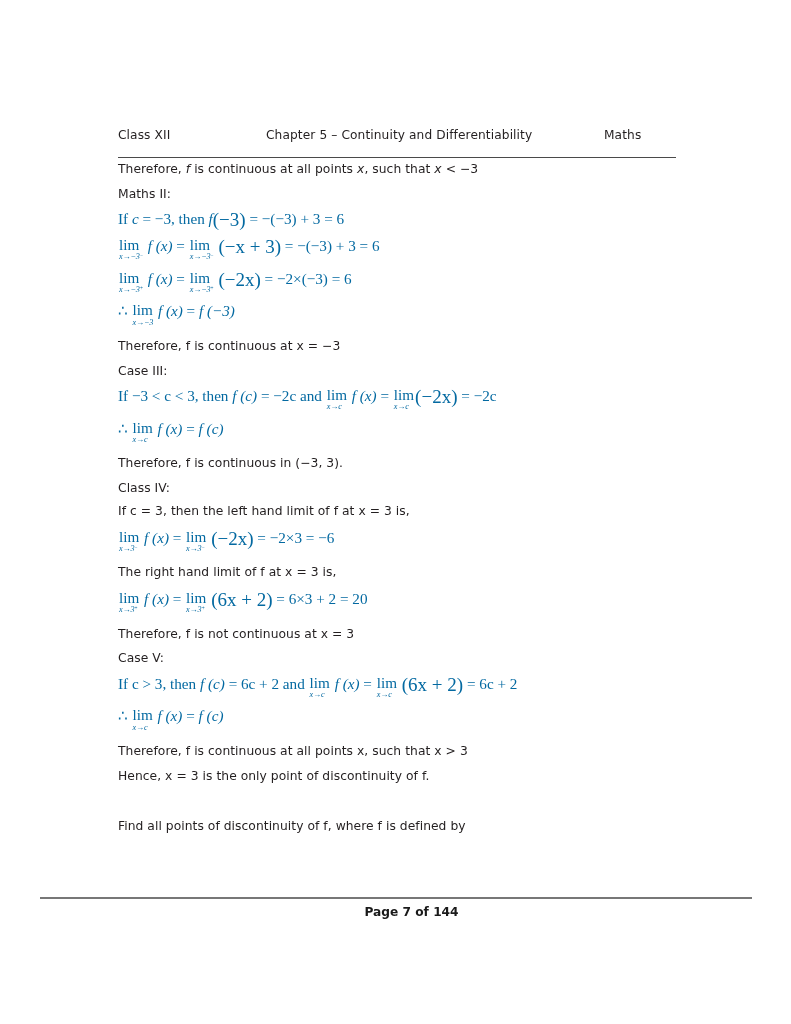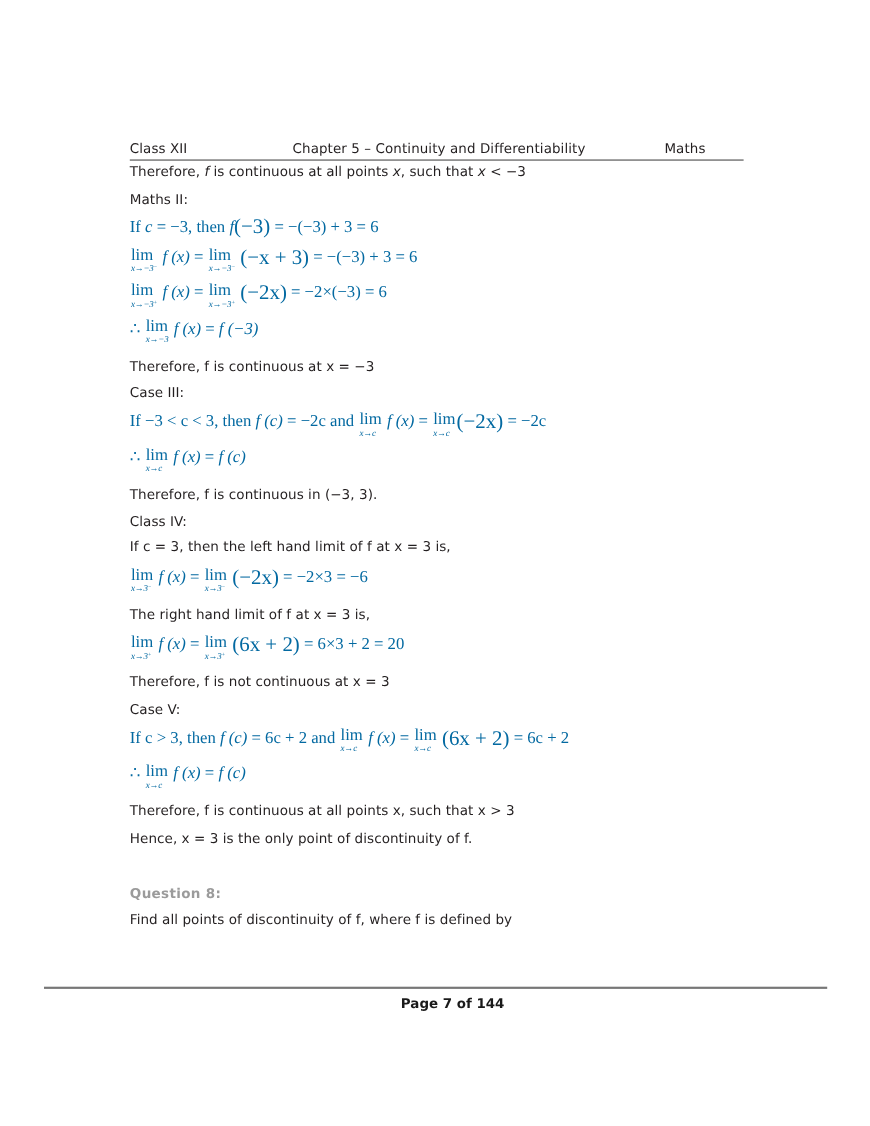--- a/index.html
+++ b/index.html
@@ -25,35 +25,35 @@
     background: #fff;
   }
 
   
   .header {
     position: absolute;
     left: 118px;
     top: 128px;
     width: 558px;
     border-bottom: 1.6px solid #4a4a4a;
-    padding-bottom: 3px;
+    padding-bottom: 15px;
     display: flex;
     align-items: baseline;
     font-size: 12.2px;
     letter-spacing: 0.1px;
   }
   .header .h-left   { width: 148px; }
   .header .h-center { flex: 1 1 auto; }
   .header .h-right  { width: 72px; text-align: left; }
 
   
   .content {
     position: absolute;
     left: 118px;
-    top: 149px;
+    top: 162px;
     width: 600px;
   }
 
   .para {
     font-size: 12.3px;
     line-height: 1.15;
     margin: 0 0 10.5px 0;
     color: #231f20;
     letter-spacing: 0.05px;
   }
@@ -296,21 +296,20 @@
       <span class="mi">f (x)</span>
       <span class="op">=</span>
       <span class="mi">f (c)</span>
     </div>
 
     <p class="para">Therefore, f is continuous at all points x, such that x &gt; 3</p>
     <p class="para">Hence, x = 3 is the only point of discontinuity of f.</p>
 
     <div class="q-spacer"></div>
 
-    <p class="q-head">Question 8:</p>
     <p class="para">Find all points of discontinuity of f, where f is defined by</p>
 
   </div>
 
   <div class="footer-rule"></div>
   <div class="footer-text">Page 7 of 144</div>
 
 </div>
 
 </body></html>

